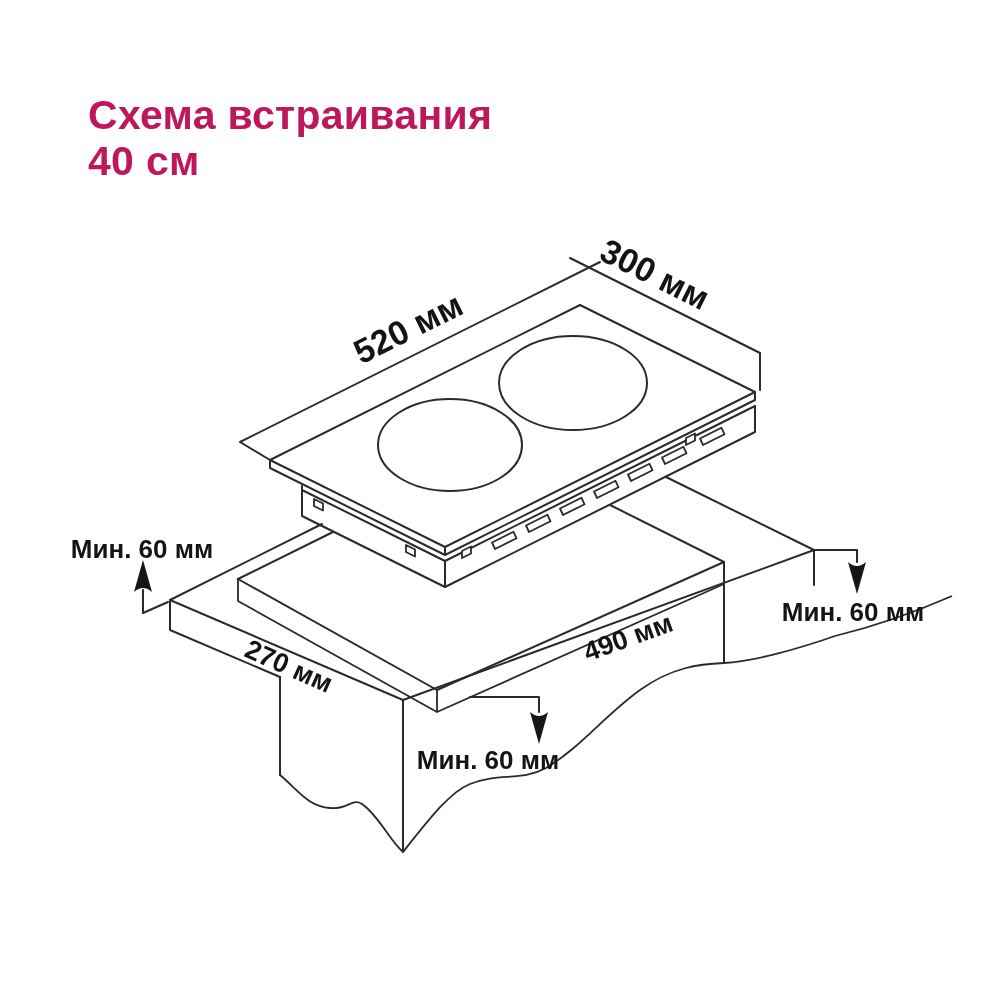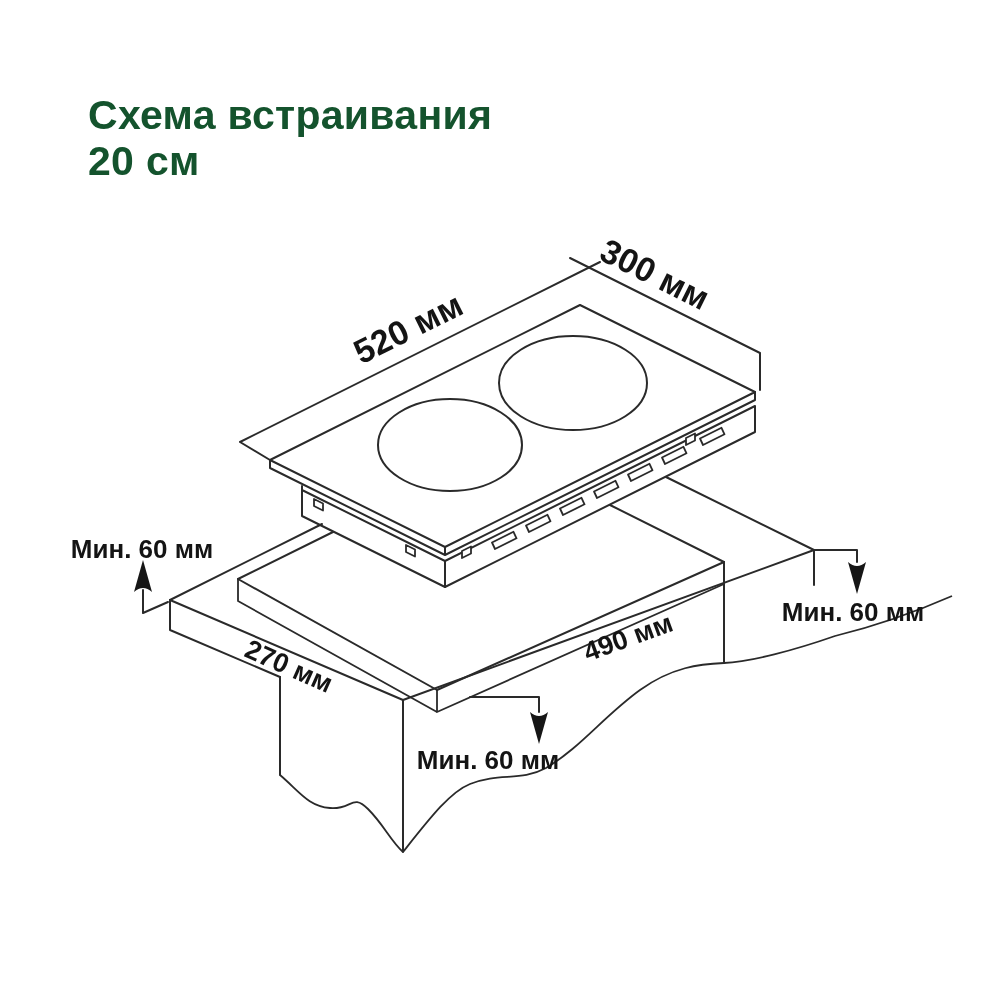--- a/index.html
+++ b/index.html
@@ -1,36 +1,36 @@
 <!DOCTYPE html>
 <html><head>
 <meta charset="utf-8">
 <style>
   html,body{margin:0;padding:0;background:#ffffff;}
   #page{position:relative;width:1000px;height:1000px;background:#ffffff;overflow:hidden;
         font-family:"Liberation Sans", sans-serif;}
-  #title{position:absolute;left:88px;top:92px;color:#14532d;font-weight:700;
+  #title{position:absolute;left:88px;top:92px;color:#be185d;font-weight:700;
          font-size:41px;line-height:46px;letter-spacing:.3px;}
   #diagram{position:absolute;left:0;top:0;}
   .ln{fill:none;stroke:#2a2a2a;stroke-width:2;stroke-linejoin:round;stroke-linecap:round;}
   .thin{fill:none;stroke:#2a2a2a;stroke-width:1.8;stroke-linejoin:round;}
   .slat{fill:#ffffff;stroke:#2a2a2a;stroke-width:1.8;stroke-linejoin:round;}
   .arrow{fill:#161616;stroke:none;}
   .dimlabel{fill:#141414;font-family:"Liberation Sans",sans-serif;font-weight:700;font-size:34px;}
   .facelabel{fill:#141414;font-family:"Liberation Sans",sans-serif;font-weight:700;font-size:27px;}
   .minlabel{fill:#141414;font-family:"Liberation Sans",sans-serif;font-weight:700;font-size:26px;}
 </style>
 </head>
 <body>
 
 <div id="page">
 
   <div id="title">
     <div>Схема встраивания</div>
-    <div>20 см</div>
+    <div>40 см</div>
   </div>
 
   <svg id="diagram" width="1000" height="1000" viewBox="0 0 1000 1000">
 
     <g>
       <path class="ln" d="M600,262 L240,442 L270,460"></path>
       <path class="ln" d="M570,258 L760,353 L760,390"></path>
     </g>
 
     <g>

